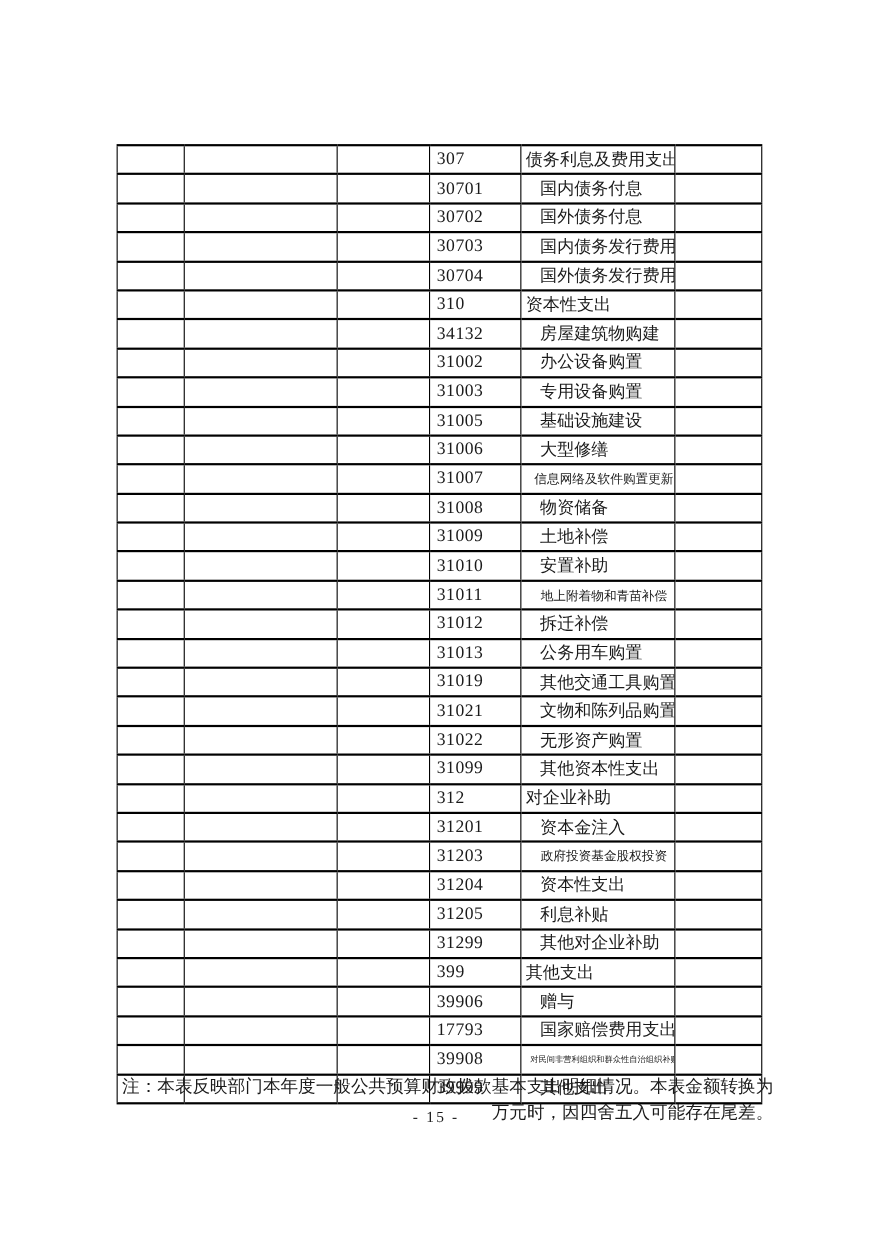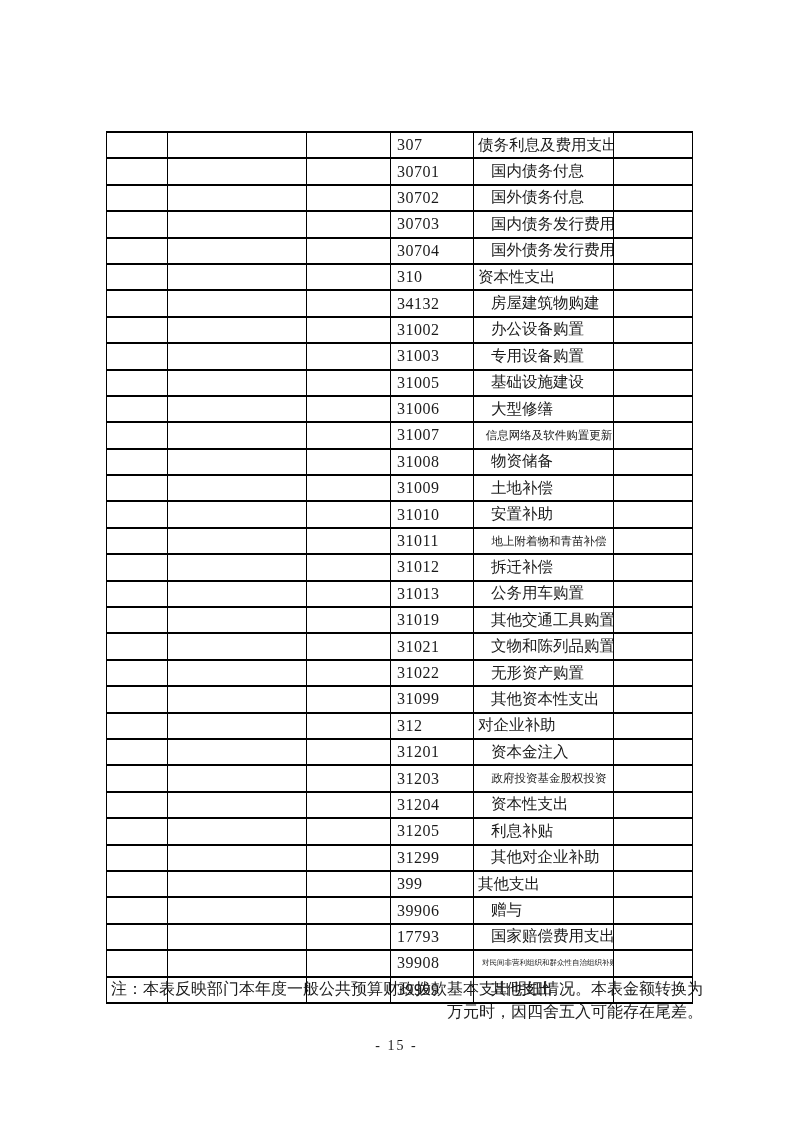--- a/index.html
+++ b/index.html
@@ -55,21 +55,21 @@
     left: 111px;
     top: 978px;
     width: 592px;
     font-size: 16px;
     line-height: 22.5px;
     text-align: right;
   }
   .page-num {
     position: absolute;
     left: 0;
-    top: 1038px;
+    top: 1009px;
     width: 793px;
     text-align: center;
     font-size: 14px;
     letter-spacing: 2px;
   }
 </style>
 </head>
 <body>
 
 <div class="page">

